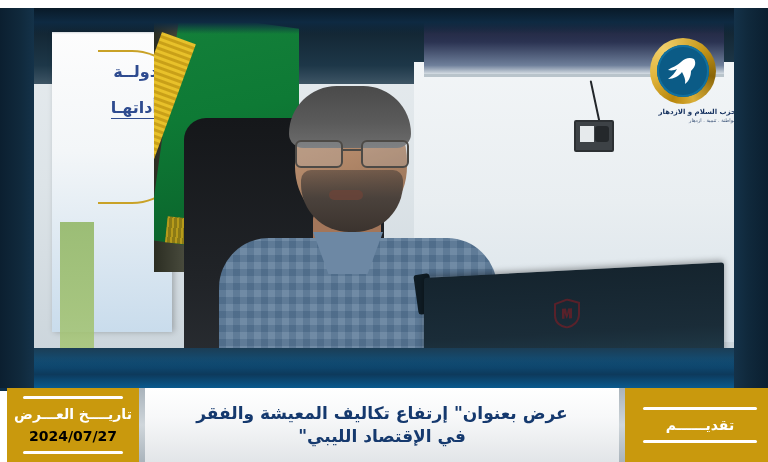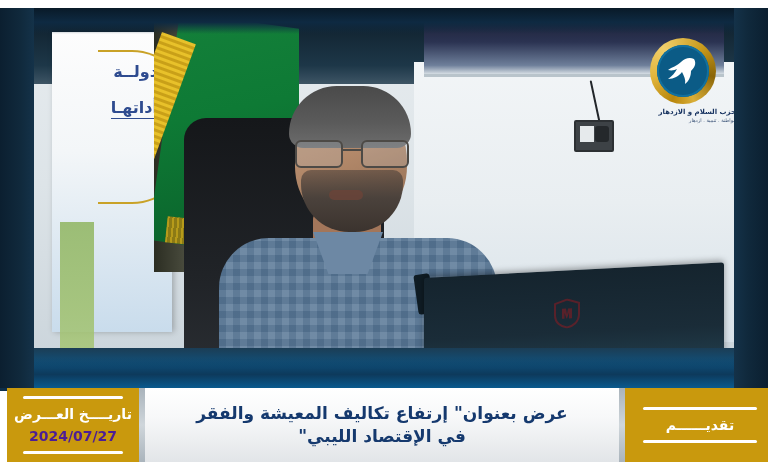--- a/index.html
+++ b/index.html
@@ -126,21 +126,21 @@
 
   .panel-gold{background:#c9990d;position:relative;display:flex;flex-direction:column;
      align-items:center;justify-content:center;}
   .panel-date{width:132px;}
   .panel-pres{width:150px;}
   .rule{width:76%;height:3px;background:#ffffff;border-radius:2px;}
   .rule.top{margin-bottom:7px;}
   .rule.bot{margin-top:7px;}
   .gold-l1{color:#ffffff;font-size:14px;font-weight:700;direction:rtl;letter-spacing:.5px;
      line-height:1.15;white-space:nowrap;}
-  .gold-l2{color:#4c1d95;font-size:14px;font-weight:700;direction:rtl;margin-top:5px;
+  .gold-l2{color:#000000;font-size:14px;font-weight:700;direction:rtl;margin-top:5px;
      line-height:1.15;white-space:nowrap;}
 
   .panel-title{flex:1;background:linear-gradient(180deg,#ffffff 0%,#f7f8f9 40%,#e2e5e8 100%);
      display:flex;flex-direction:column;align-items:center;justify-content:center;
      padding:0 10px;box-sizing:border-box;}
   .title-l1,.title-l2{color:#15396e;font-weight:700;direction:rtl;text-align:center;
      font-size:17px;line-height:1.35;white-space:nowrap;}
 
   .sep{width:6px;background:linear-gradient(180deg,#a9b3bb 0%,#cfd6db 50%,#aab4bc 100%);}
 

